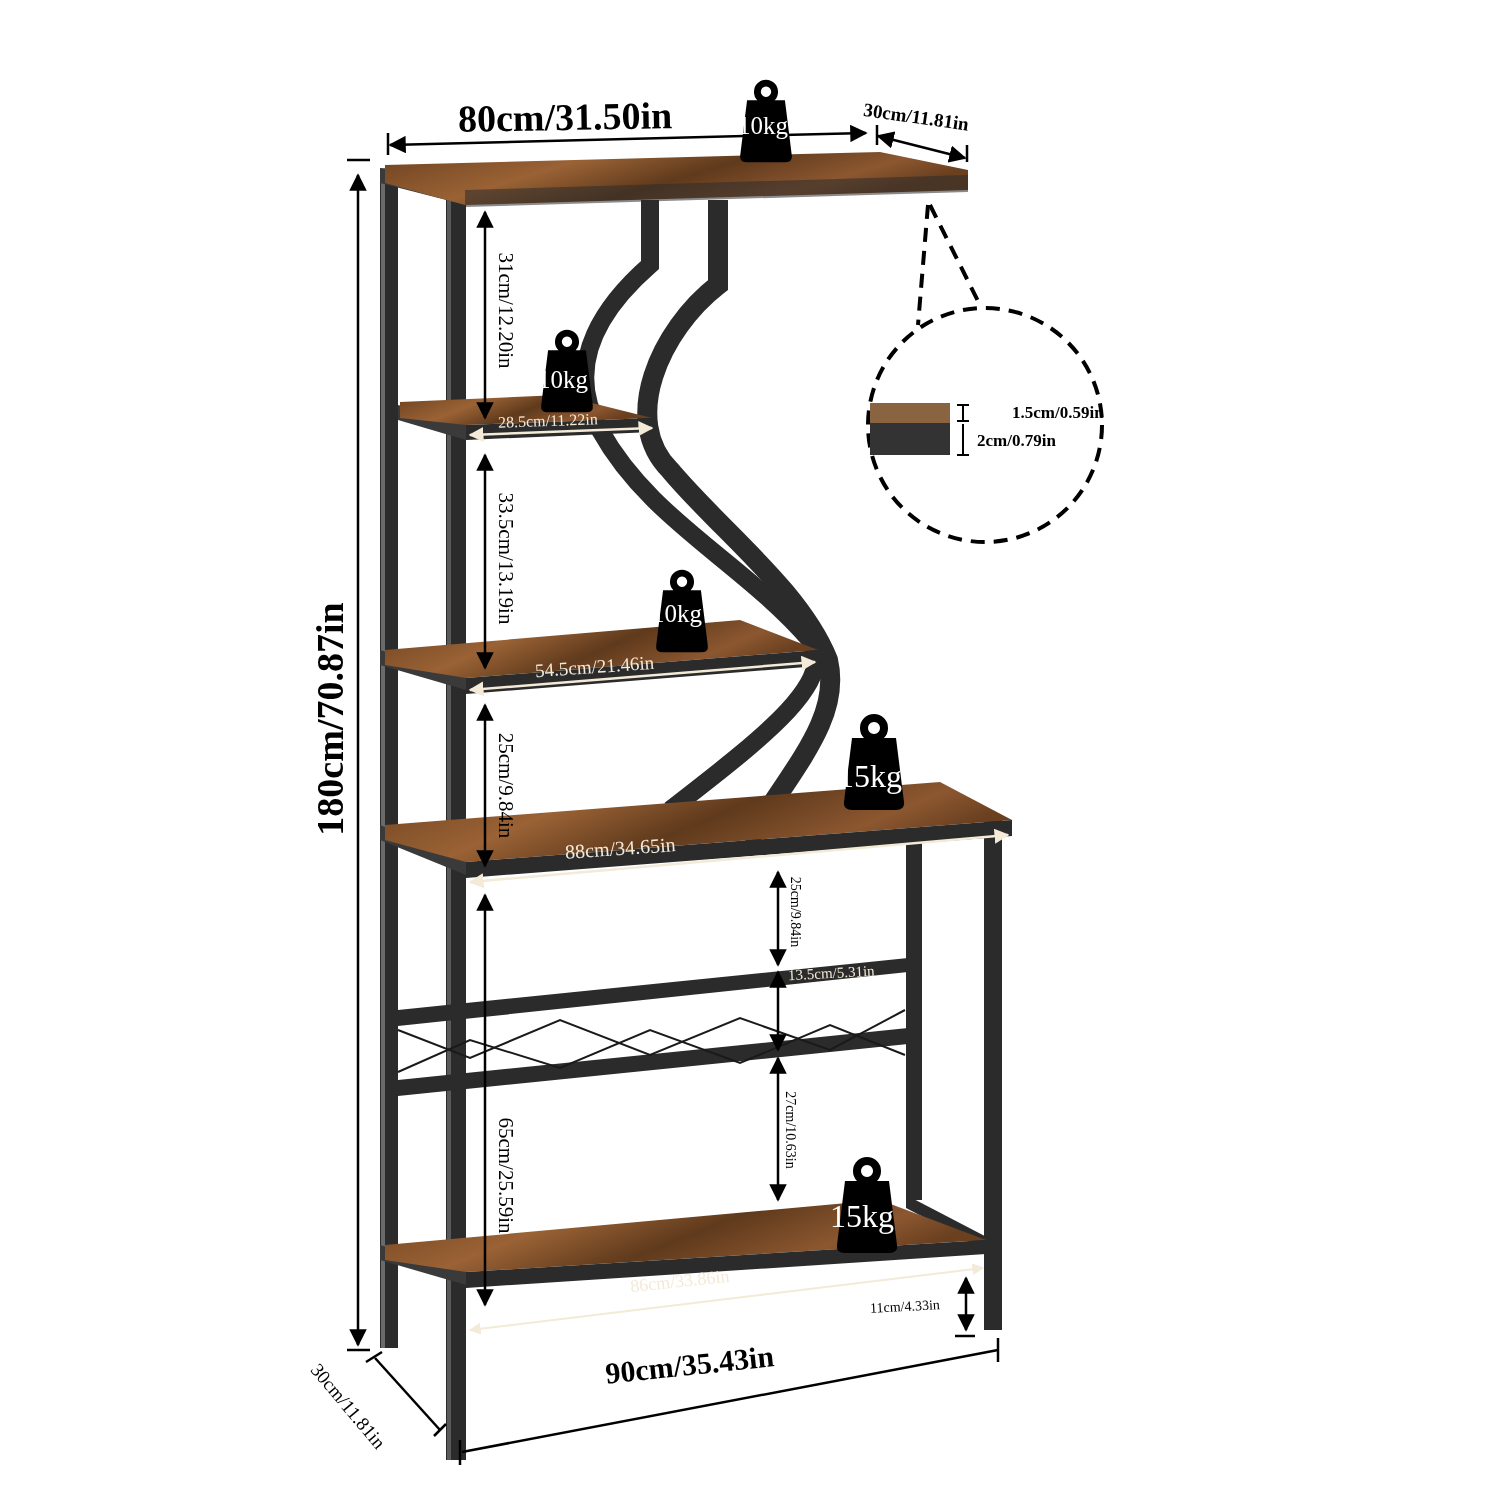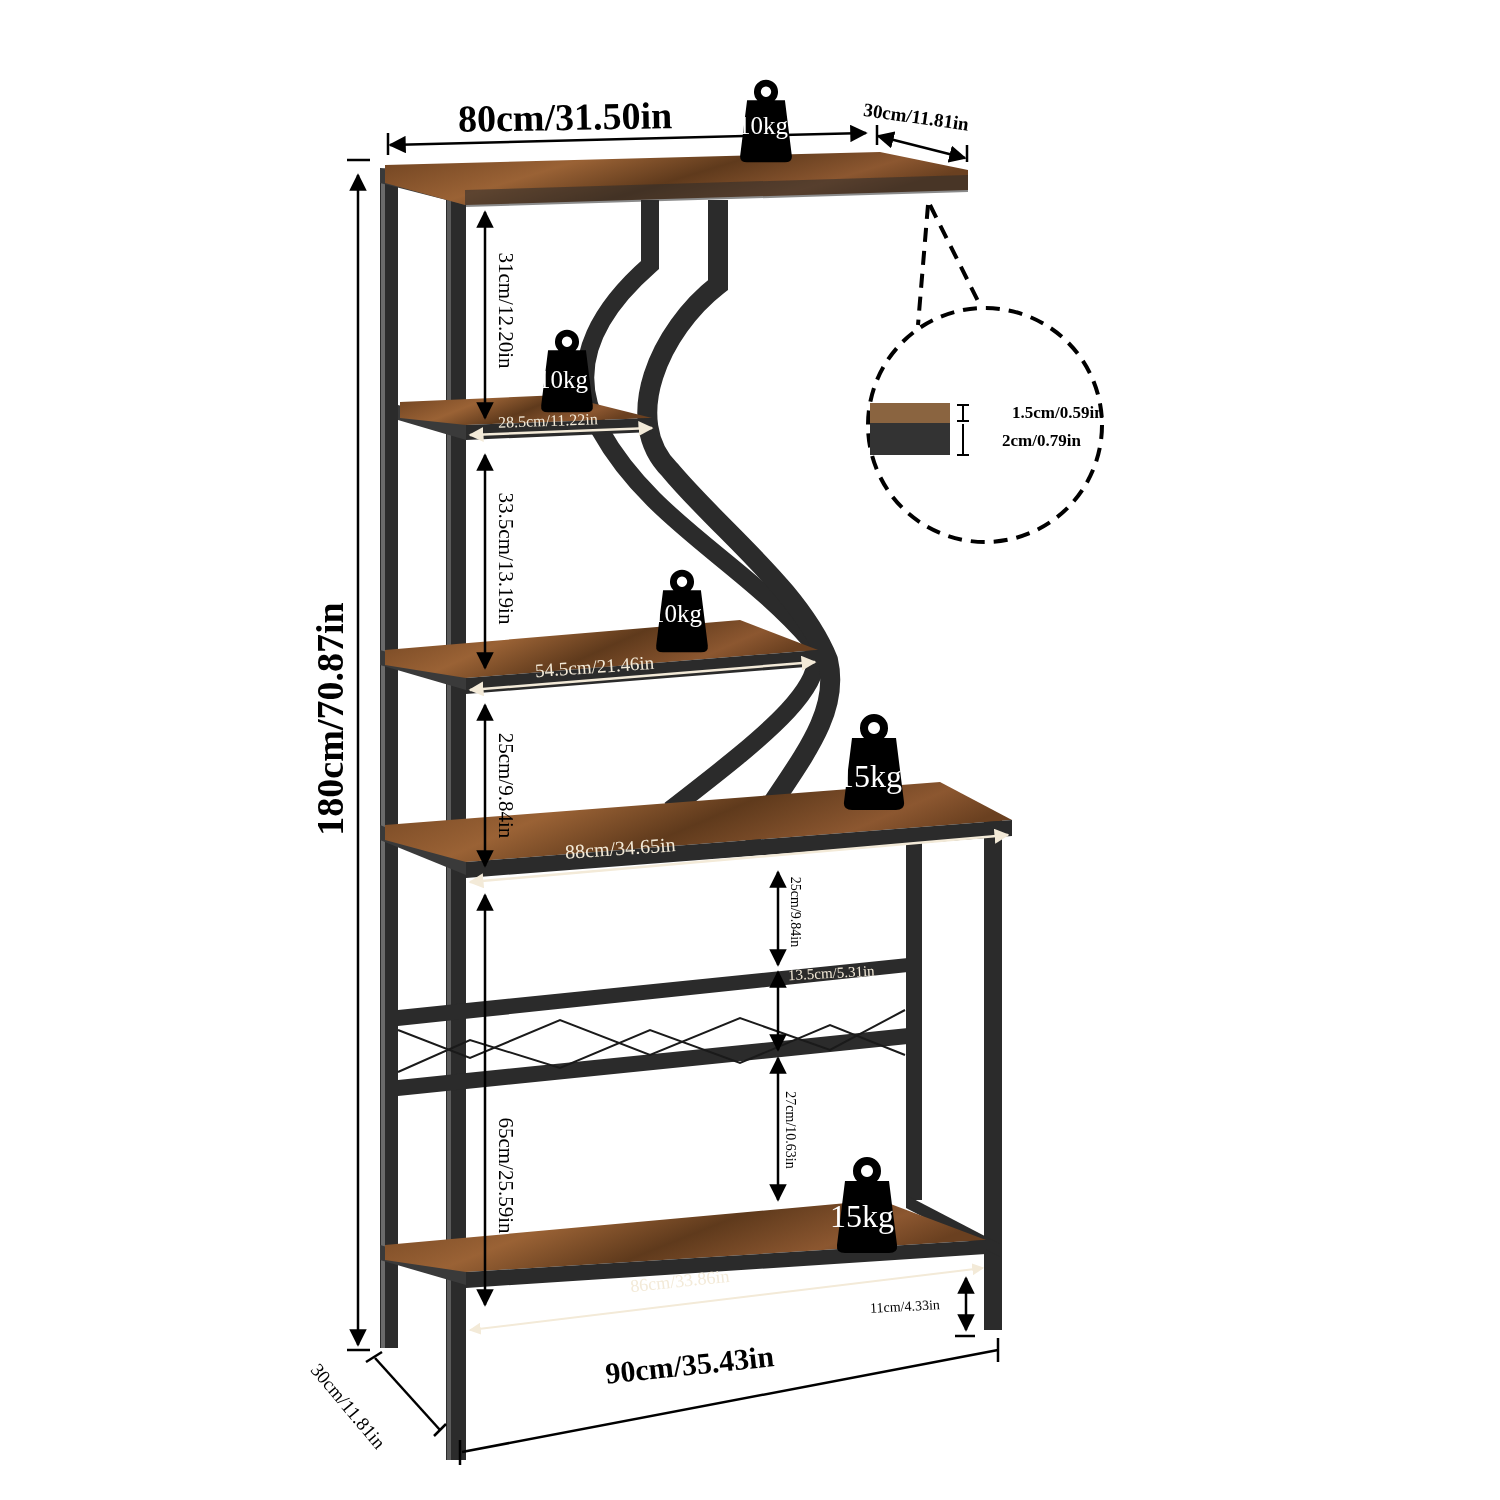--- a/index.html
+++ b/index.html
@@ -154,20 +154,20 @@
 <div class="lbl" style="left:535px;top:657px;font-size:19px;color:#f3ead8;transform:rotate(-4deg);">54.5cm/21.46in</div>
 <div class="lbl" style="left:565px;top:838px;font-size:20px;color:#f3ead8;transform:rotate(-4deg);">88cm/34.65in</div>
 <div class="lbl" style="left:630px;top:1272px;font-size:18px;color:#f3ead8;transform:rotate(-6deg);">86cm/33.86in</div>
 <div class="lbl" style="left:735px;top:905px;width:120px;text-align:center;font-size:14px;transform:rotate(90deg);">25cm/9.84in</div>
 <div class="lbl" style="left:788px;top:966px;font-size:15px;color:#f3ead8;transform:rotate(-3deg);">13.5cm/5.31in</div>
 <div class="lbl" style="left:725px;top:1123px;width:130px;text-align:center;font-size:14px;transform:rotate(90deg);">27cm/10.63in</div>
 <div class="lbl" style="left:870px;top:1300px;font-size:14px;transform:rotate(-3deg);">11cm/4.33in</div>
 <div class="lbl" style="left:605px;top:1350px;font-size:30px;font-weight:bold;transform:rotate(-6deg);">90cm/35.43in</div>
 <div class="lbl" style="left:322px;top:1360px;font-size:19px;transform:rotate(50deg);transform-origin:left top;">30cm/11.81in</div>
 <div class="lbl" style="left:1012px;top:404px;font-size:17px;font-weight:bold;">1.5cm/0.59in</div>
-<div class="lbl" style="left:977px;top:432px;font-size:17px;font-weight:bold;margin-left:25px;">2cm/0.79in</div>
+<div class="lbl" style="left:977px;top:432px;font-size:17px;font-weight:bold;">2cm/0.79in</div>
 
 <div class="lbl" style="left:738px;top:113px;font-size:25px;color:#fff;">10kg</div>
 <div class="lbl" style="left:538px;top:367px;font-size:25px;color:#fff;">10kg</div>
 <div class="lbl" style="left:652px;top:601px;font-size:25px;color:#fff;">10kg</div>
 <div class="lbl" style="left:838px;top:760px;font-size:32px;color:#fff;">15kg</div>
 <div class="lbl" style="left:830px;top:1200px;font-size:32px;color:#fff;">15kg</div>
 </div>
 
 </body></html>

